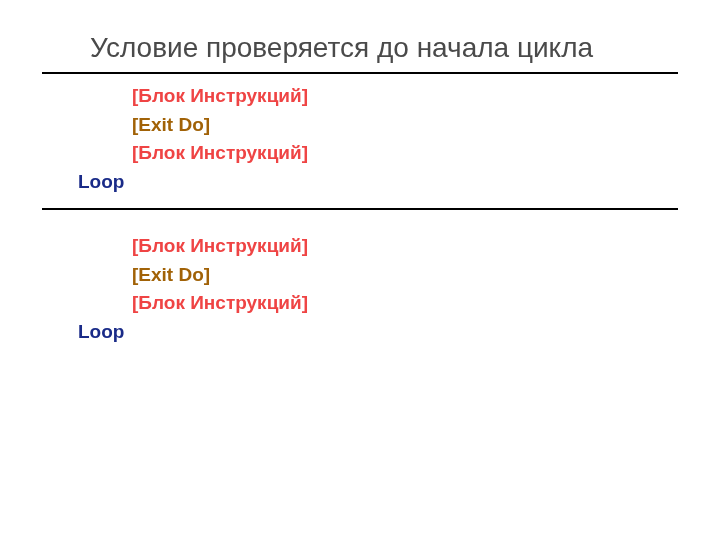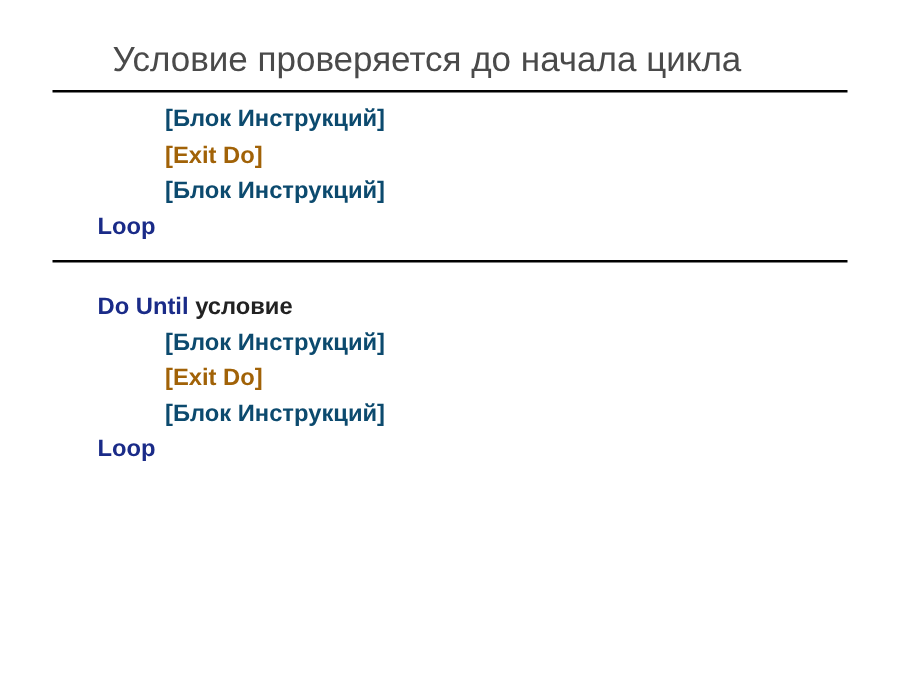--- a/index.html
+++ b/index.html
@@ -38,21 +38,21 @@
     .kw {
       color: #1a2b88;
     }
     .cond {
       color: #222222;
     }
     .indent {
       padding-left: 54px;
     }
     .text-line {
-      color: #0c4a6e;
+      color: #ef4444;
     }
     .exit-line {
       color: #a16207;
     }
     .block-gap {
       height: 14px;
     }
     .between-gap {
       height: 12px;
     }
@@ -68,20 +68,17 @@
   <div class="indent exit-line">[Exit Do]</div>
   <div class="indent text-line">[Блок Инструкций]</div>
   <div class="kw">Loop</div>
 </div>
 
 <div class="between-gap"></div>
 <div class="divider"></div>
 <div class="block-gap"></div>
 
 <div class="code-block">
-  <div>
-    <span class="kw">Do Until </span><span class="cond">условие</span>
-  </div>
   <div class="indent text-line">[Блок Инструкций]</div>
   <div class="indent exit-line">[Exit Do]</div>
   <div class="indent text-line">[Блок Инструкций]</div>
   <div class="kw">Loop</div>
 </div>
 
 </body></html>

